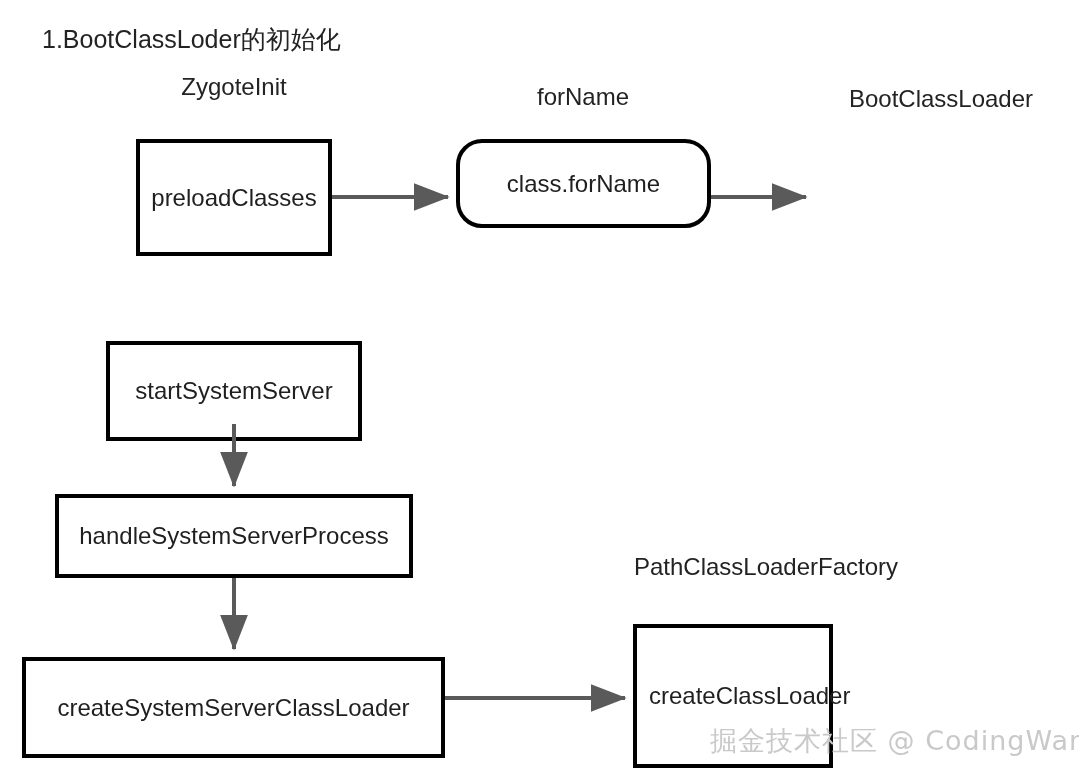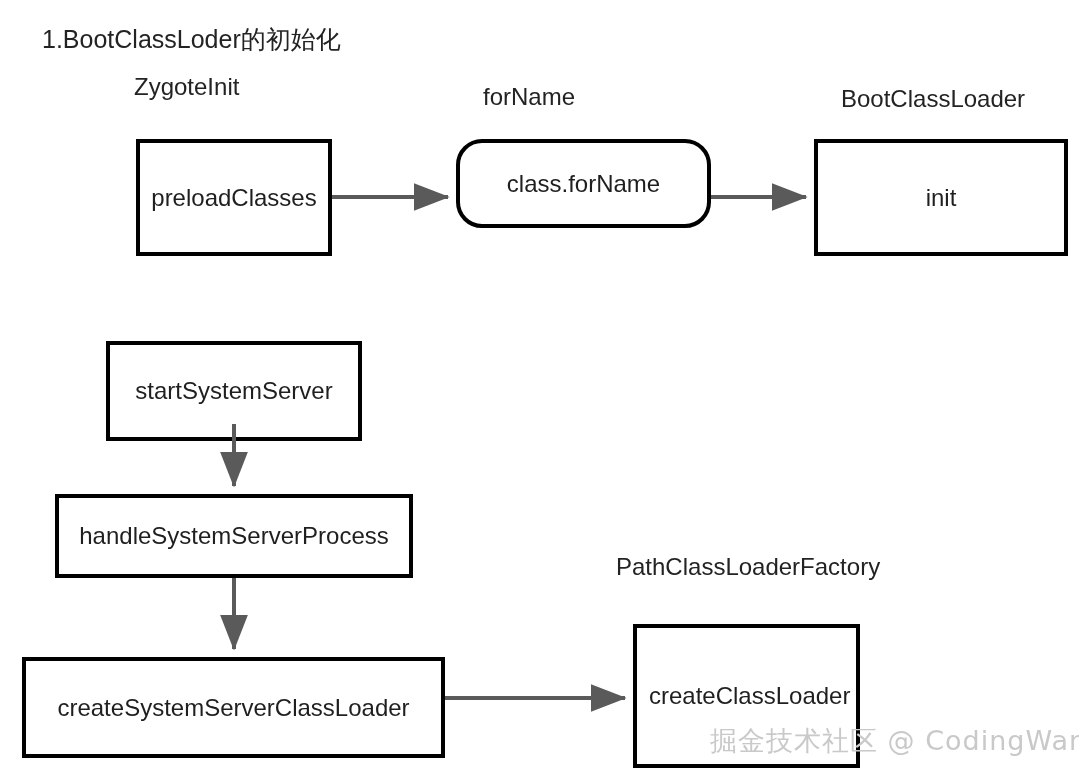--- a/index.html
+++ b/index.html
@@ -21,21 +21,21 @@
     font-size: 25px;
     color: #232323;
     white-space: nowrap;
     letter-spacing: 0px;
   }
   .col-label {
     position: absolute;
     font-size: 24px;
     color: #232323;
     white-space: nowrap;
-    text-align: left;
+    text-align: center;
   }
   .node {
     position: absolute;
     box-sizing: border-box;
     border: 4px solid #000000;
     background: #ffffff;
     display: flex;
     align-items: center;
     justify-content: center;
     font-size: 24px;
@@ -81,40 +81,37 @@
   <div class="col-label" style="left:841px; top:85px; width:200px;">BootClassLoader</div>
 
   <div class="node" style="left:136px; top:139px; width:196px; height:117px;">
     <span class="node-label">preloadClasses</span>
   </div>
 
   <div class="node" style="left:456px; top:139px; width:255px; height:89px;border-radius:26px;">
     <span class="node-label">class.forName</span>
   </div>
 
-  <div class="node" style="left:814px; top:139px; width:254px; height:117px;">
-    <span class="node-label">init</span>
-  </div>
 
 
   <div class="node" style="left:106px; top:341px; width:256px; height:100px;">
     <span class="node-label">startSystemServer</span>
   </div>
 
   <div class="node" style="left:55px; top:494px; width:358px; height:84px;">
     <span class="node-label">handleSystemServerProcess</span>
   </div>
 
   <div class="node" style="left:22px; top:657px; width:423px; height:101px;">
     <span class="node-label">createSystemServerClassLoader</span>
   </div>
 
   <div class="col-label" style="left:616px; top:553px; width:300px;">PathClassLoaderFactory</div>
 
-  <div class="node wrap-left" style="left:633px; top:624px; width:227px; height:144px;">
+  <div class="node wrap-left" style="left:633px; top:624px; width:200px; height:144px;">
     <span class="node-label">createClassLoader</span>
   </div>
 
   <svg class="edges" viewBox="0 0 1079 774">
     <defs>
       <marker id="arrowhead" markerWidth="9" markerHeight="7" refX="8.6" refY="3.5" orient="auto" markerUnits="strokeWidth">
         <polygon points="0 0, 9 3.5, 0 7" fill="#5a5a5a"></polygon>
       </marker>
     </defs>
 

